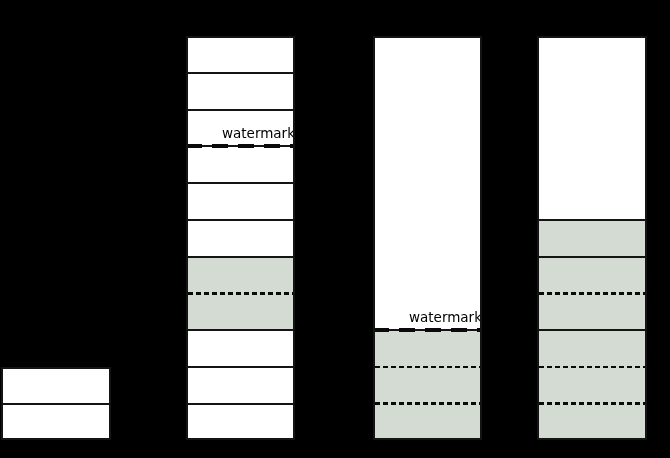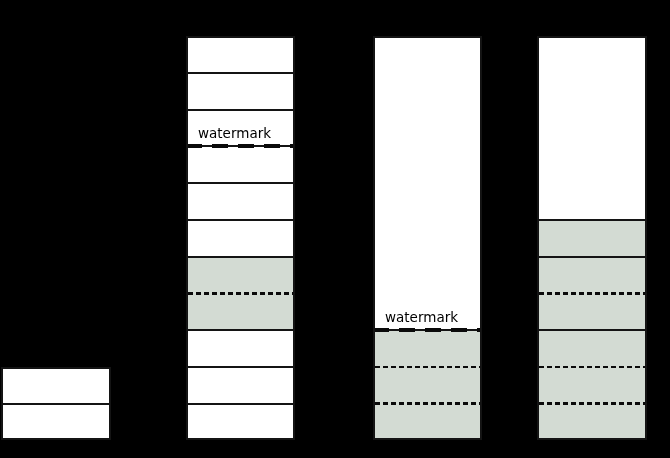--- a/index.html
+++ b/index.html
@@ -21,22 +21,22 @@
     position: absolute; left: 2px; right: 2px; height: 2.5px;
     background: repeating-linear-gradient(90deg,
       var(--dash-color) 0 5px, transparent 5px 8px);
   }
   .wm-line {
     position: absolute; left: 0; right: 0; height: 4px;
     background: repeating-linear-gradient(90deg,
       var(--dash-color) 0 16px, transparent 16px 26px);
   }
   .wm-label {
-    position: absolute; left: 12px; right: 0; height: 18px;
-    line-height: 18px; text-align: left;
+    position: absolute; left: 0; right: 0; height: 18px;
+    line-height: 18px; text-align: right;
     font-size: 13.5px; color: var(--text-color);
     white-space: nowrap;
   }
   .outline {
     position: absolute; inset: 0;
     border: 2px solid var(--border-color);
     pointer-events: none;
   }
 </style>
 </head>

